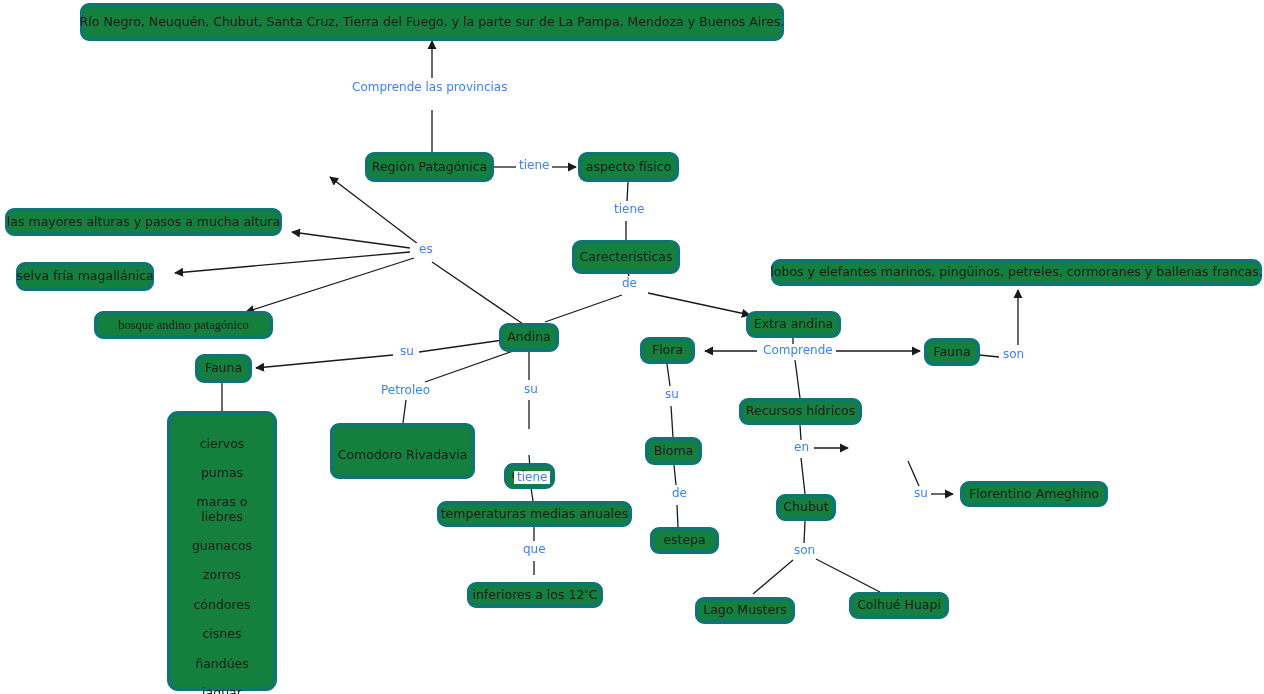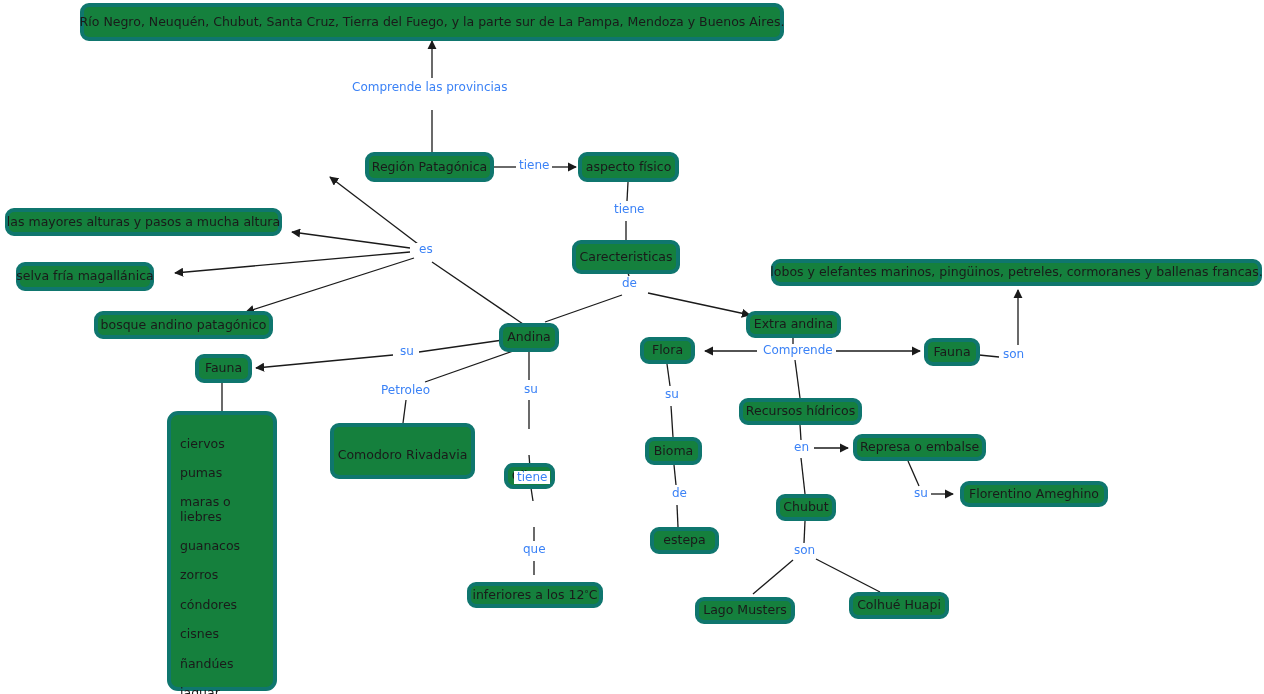--- a/index.html
+++ b/index.html
@@ -54,21 +54,21 @@
     align-items: center;
     justify-content: flex-start;
     white-space: normal;
     padding-top: 14px;
     border-radius: 11px;
   }
   .node.listbox .li {
     font-size: 12.5px;
     color: #1a1a1a;
     padding: 7.5px 0;
-    text-align: left;
+    text-align: center;
     width: 100%;
   }
   .linklabel {
     position: absolute;
     font-size: 12px;
     color: #3b82f6;
     background: #ffffff;
     padding: 0 3px;
     white-space: nowrap;
     z-index: 3;
@@ -185,21 +185,21 @@
 
 
   <div class="node" style="left:5px; top:208px; width:277px; height:28px;">
     <span>las mayores alturas y pasos a mucha altura</span>
   </div>
 
   <div class="node" style="left:16px; top:262px; width:138px; height:29px;">
     <span>selva fría magallánica</span>
   </div>
 
-  <div class="node" style="left:94px; top:311px; width:179px; height:28px;">
+  <div class="node" style="left:94px; top:311px; width:179px; height:28px;font-family:Liberation Serif, serif;">
     <span>bosque andino patagónico</span>
   </div>
 
   <div class="node" style="left:499px; top:323px; width:60px; height:29px;">
     <span>Andina</span>
   </div>
 
   <div class="node" style="left:195px; top:354px; width:57px; height:29px;">
     <span>Fauna</span>
   </div>
@@ -217,20 +217,23 @@
   </div>
 
   <div class="node tall" style="left:330px; top:423px; width:145px; height:56px;">
     <span>Comodoro Rivadavia</span>
   </div>
 
   <div class="node" style="left:504px; top:429px; width:51px; height:26px;margin-top:34px;">
     <span>Clima</span>
   </div>
 
+  <div class="node" style="left:437px; top:501px; width:195px; height:26px;">
+    <span>temperaturas medias anuales</span>
+  </div>
 
   <div class="node" style="left:467px; top:582px; width:136px; height:26px;">
     <span><span>inferiores a los 12</span><span class="deg">°</span><span>C</span></span>
   </div>
 
   <div class="node" style="left:746px; top:311px; width:95px; height:27px;">
     <span>Extra andina</span>
   </div>
 
   <div class="node" style="left:640px; top:337px; width:55px; height:27px;">
@@ -250,23 +253,20 @@
   </div>
 
   <div class="node" style="left:650px; top:527px; width:69px; height:27px;">
     <span>estepa</span>
   </div>
 
   <div class="node" style="left:739px; top:398px; width:123px; height:27px;">
     <span>Recursos hídricos</span>
   </div>
 
-  <div class="node" style="left:853px; top:434px; width:133px; height:27px;">
-    <span>Represa o embalse</span>
-  </div>
 
   <div class="node" style="left:960px; top:481px; width:148px; height:26px;">
     <span>Florentino Ameghino</span>
   </div>
 
   <div class="node" style="left:776px; top:494px; width:60px; height:27px;">
     <span>Chubut</span>
   </div>
 
   <div class="node" style="left:695px; top:597px; width:100px; height:27px;">

